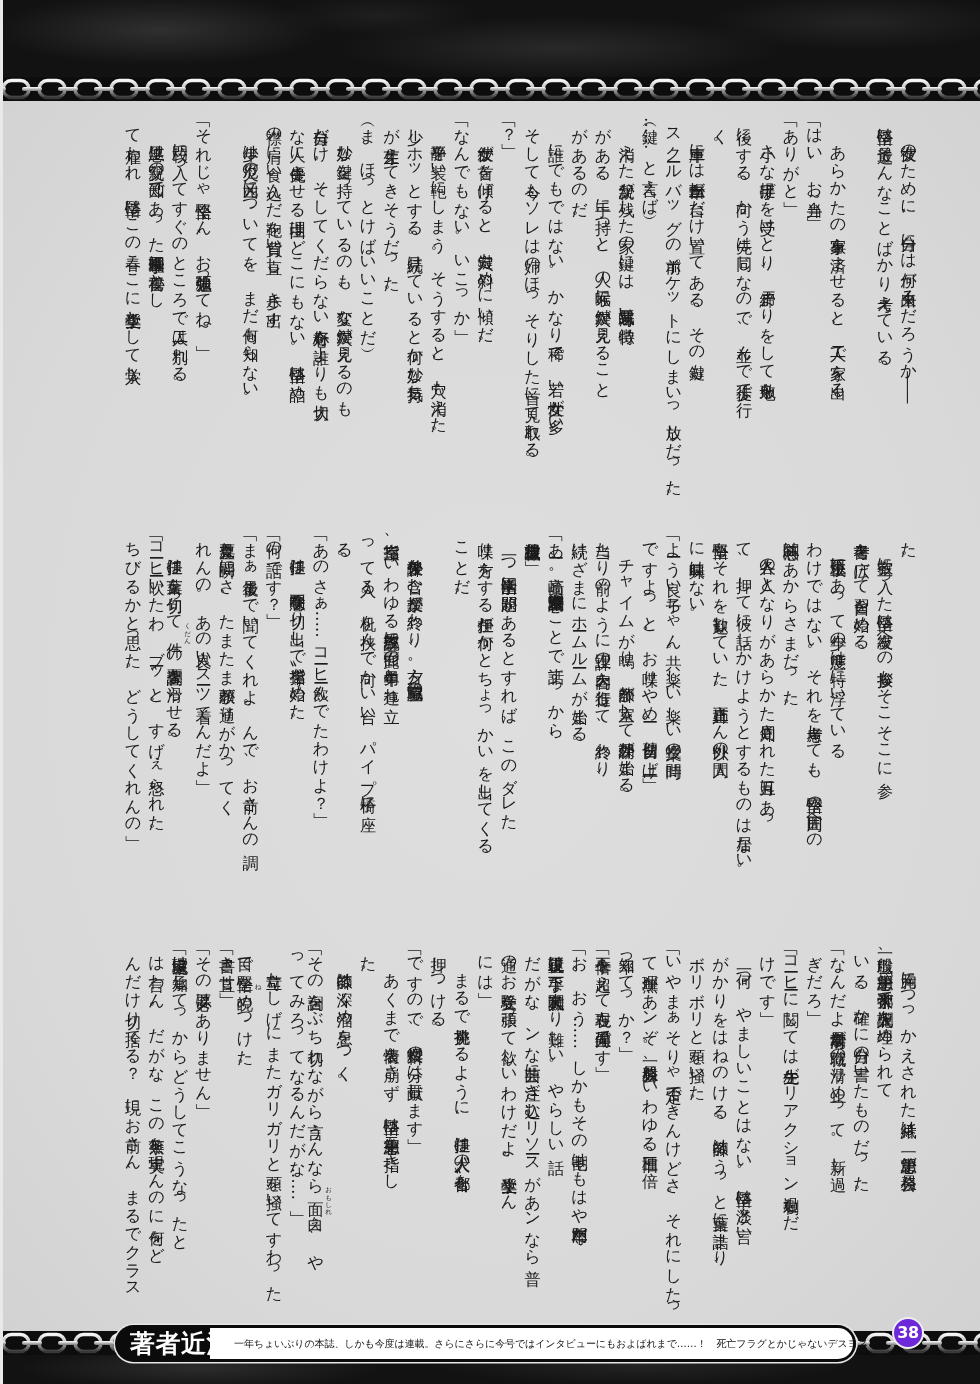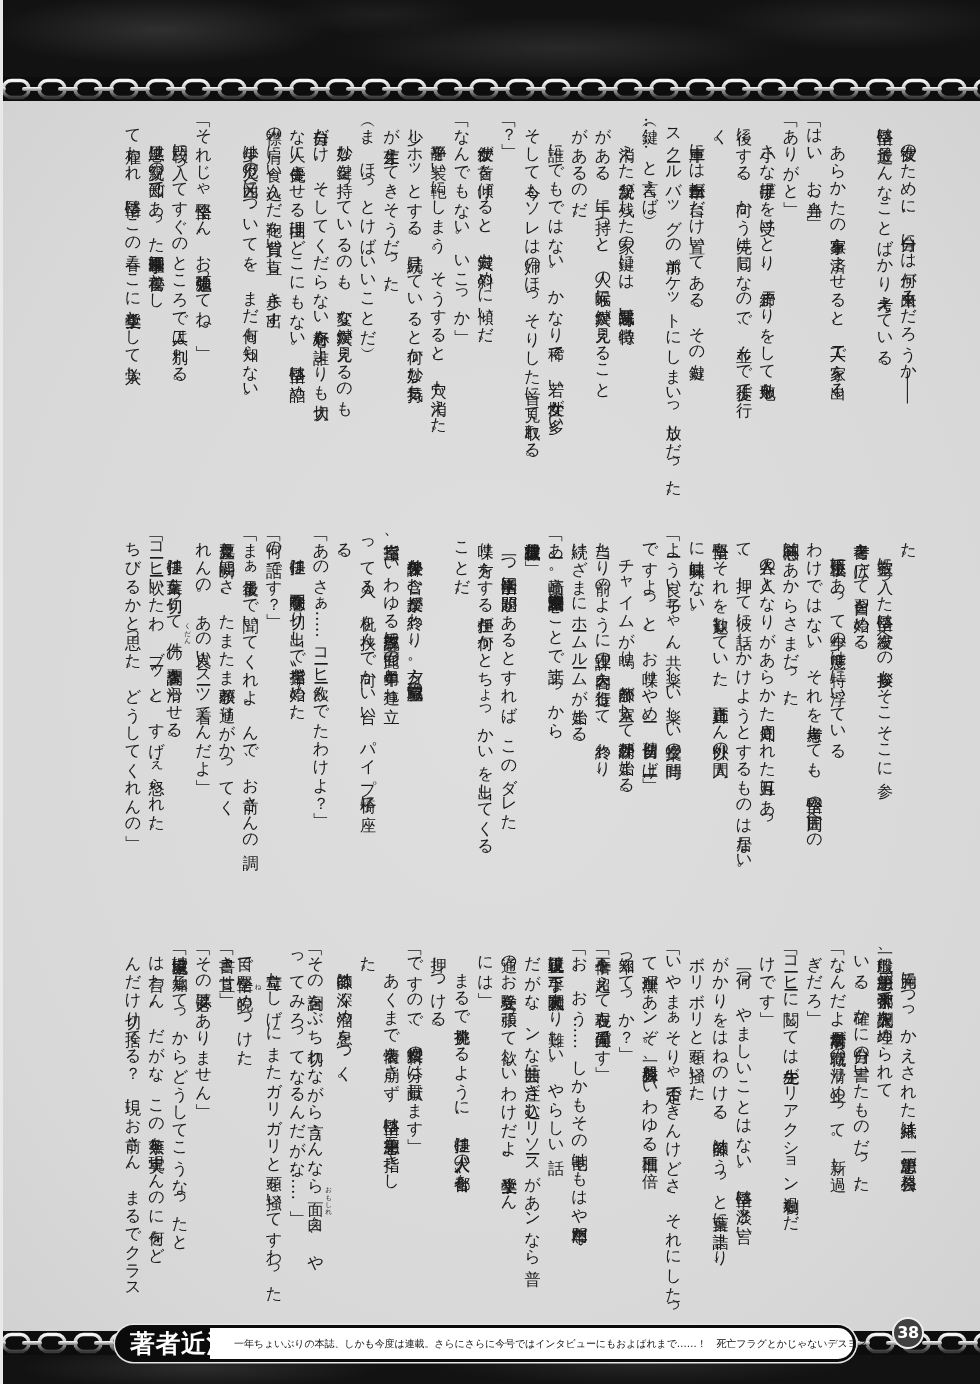--- a/index.html
+++ b/index.html
@@ -58,21 +58,21 @@
     position:absolute; left:95px; top:3px; width:643px; height:31px;
     background:#fff; border-radius:0 15px 15px 0;
   }
   .note-text {
     position:absolute; left:24px; top:0; height:31px; line-height:31px;
     font-size:10px; letter-spacing:-0.1px; color:#111; white-space:nowrap;
     font-family:"DejaVu Sans","Liberation Sans",sans-serif;
   }
   .page-no {
     position:absolute; left:892px; top:1317px; width:28px; height:28px; border-radius:50%;
-    background:#404040; border:2px solid #eee; color:#fff; z-index:4;
+    background:#6d28d9; border:2px solid #eee; color:#fff; z-index:4;
     font-family:"DejaVu Sans","Liberation Sans",sans-serif; font-weight:bold; font-size:16px;
     text-align:center; line-height:28px; letter-spacing:-0.5px;
   }
 </style>
 </head>
 <body>
 
 <svg width="0" height="0" style="position:absolute" aria-hidden="true">
   <defs>
     <linearGradient id="chainGrad" x1="0" y1="0" x2="0" y2="1">

